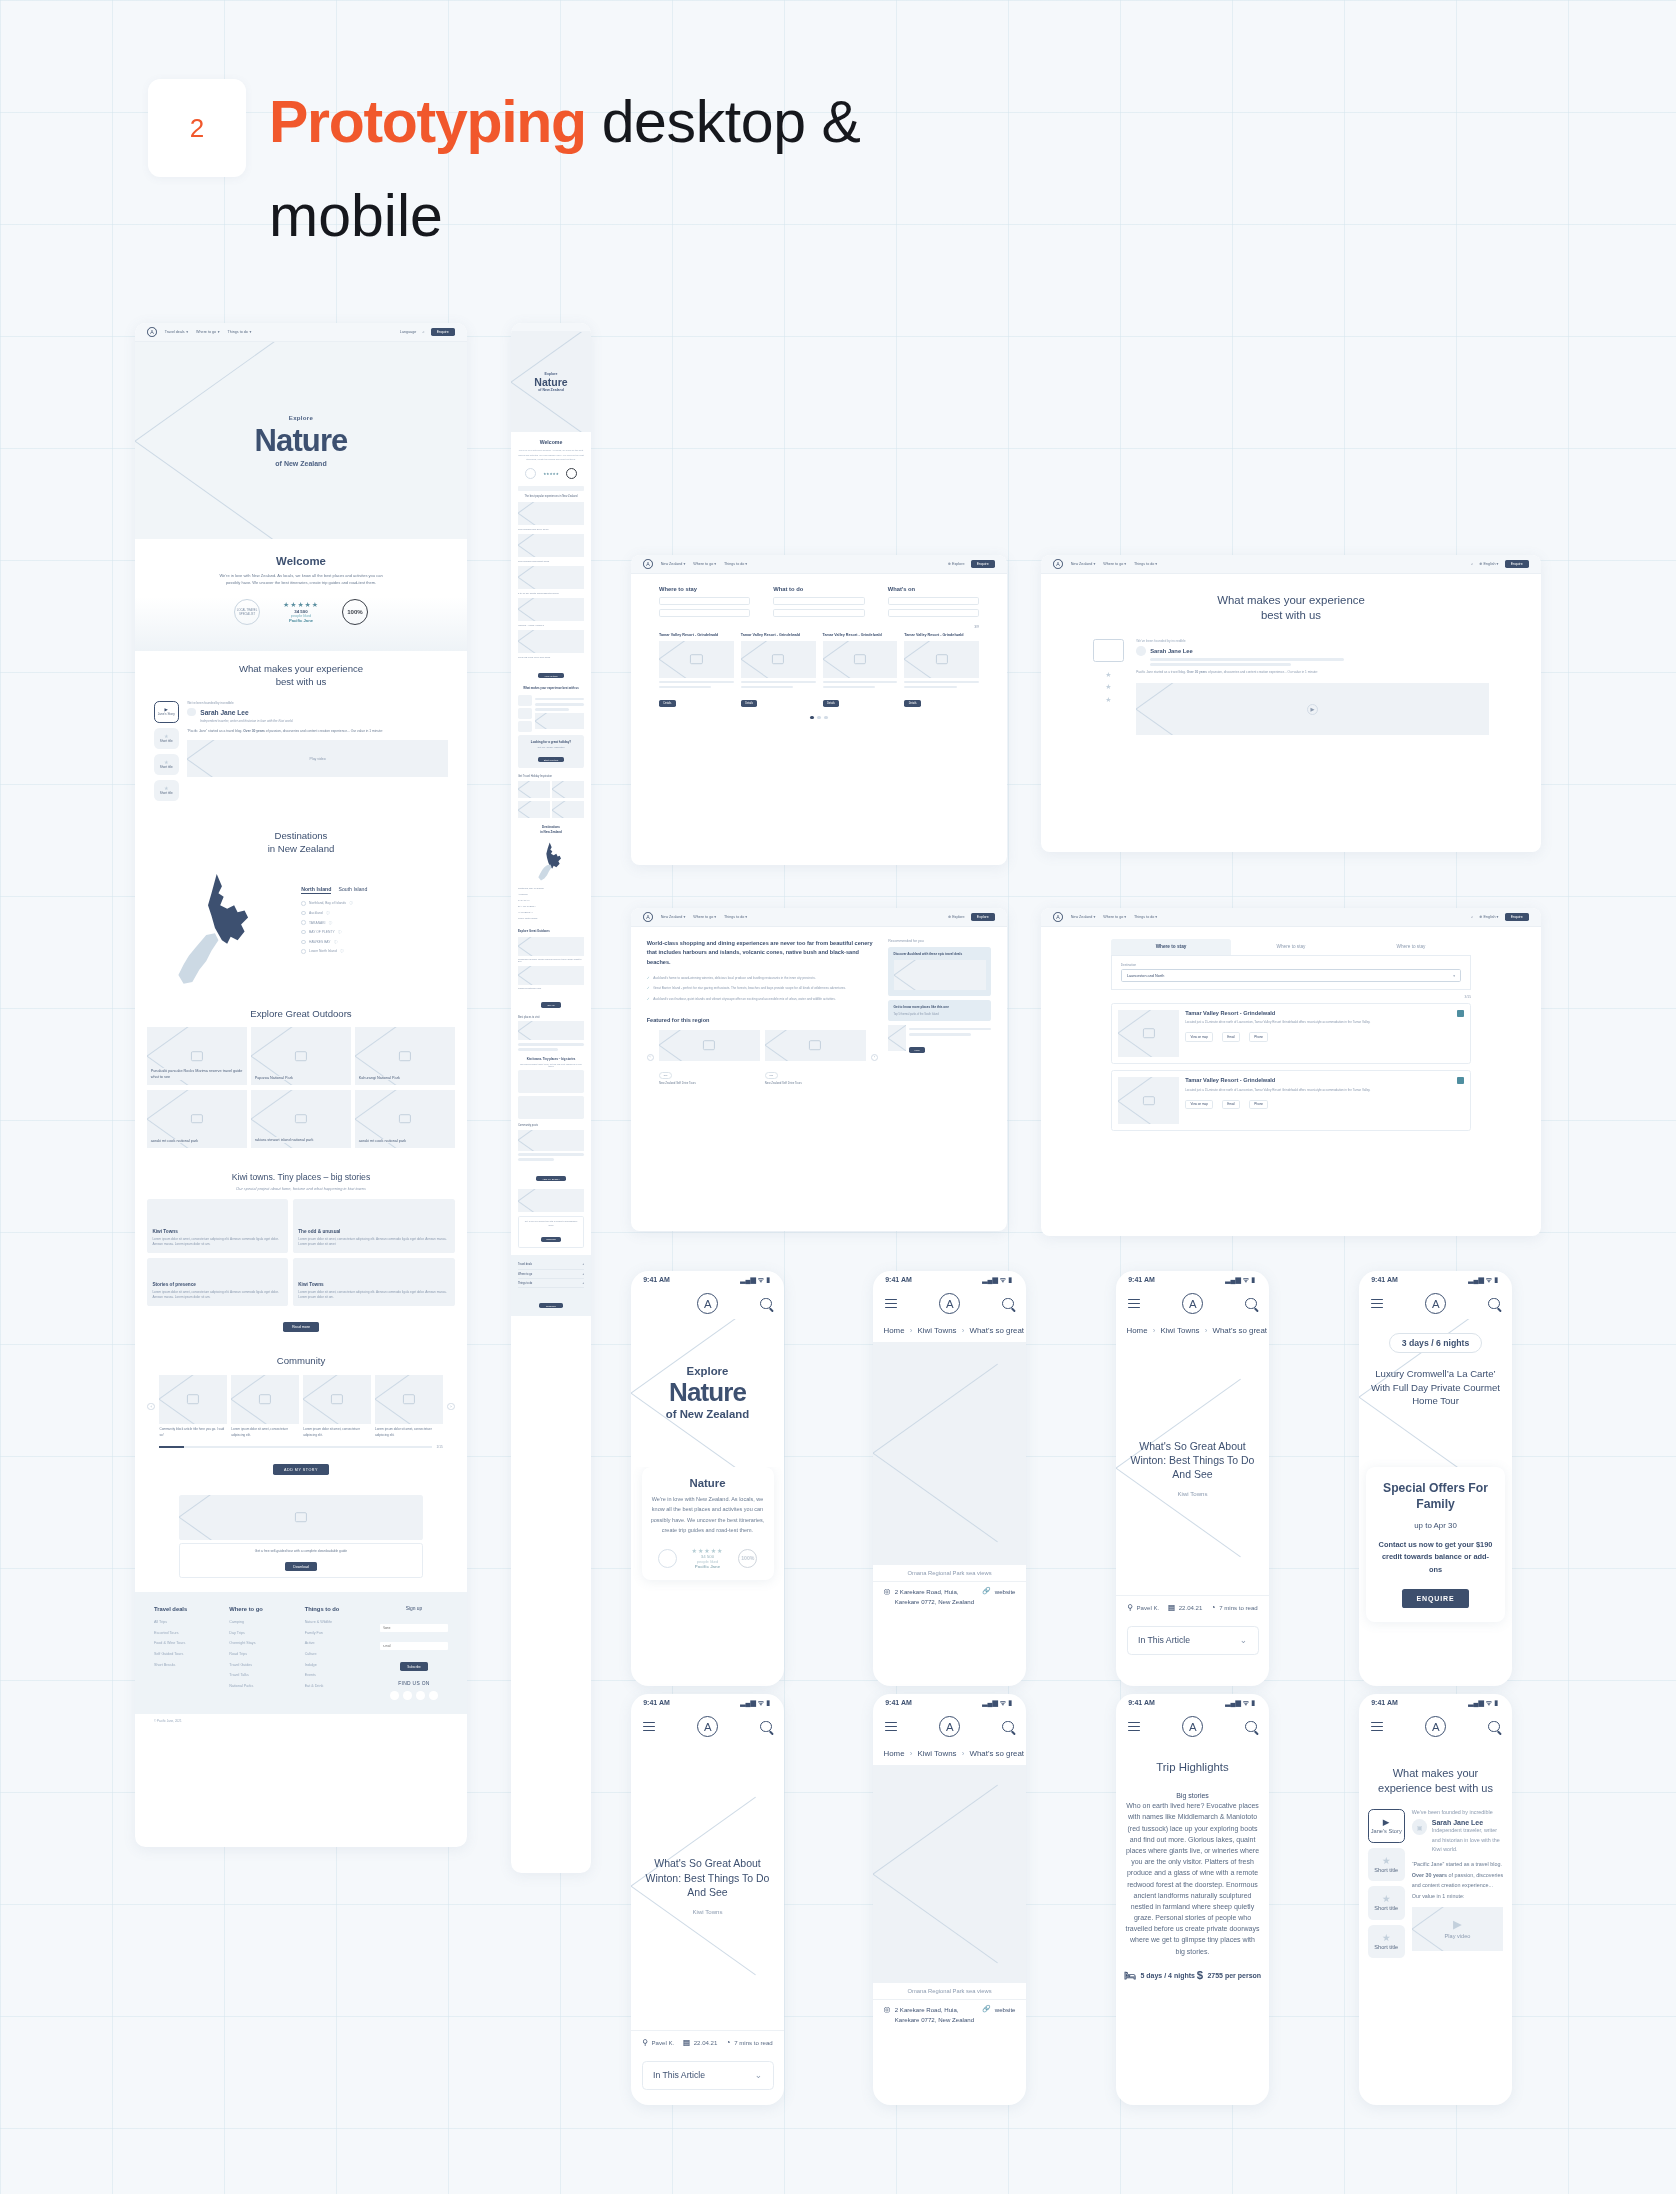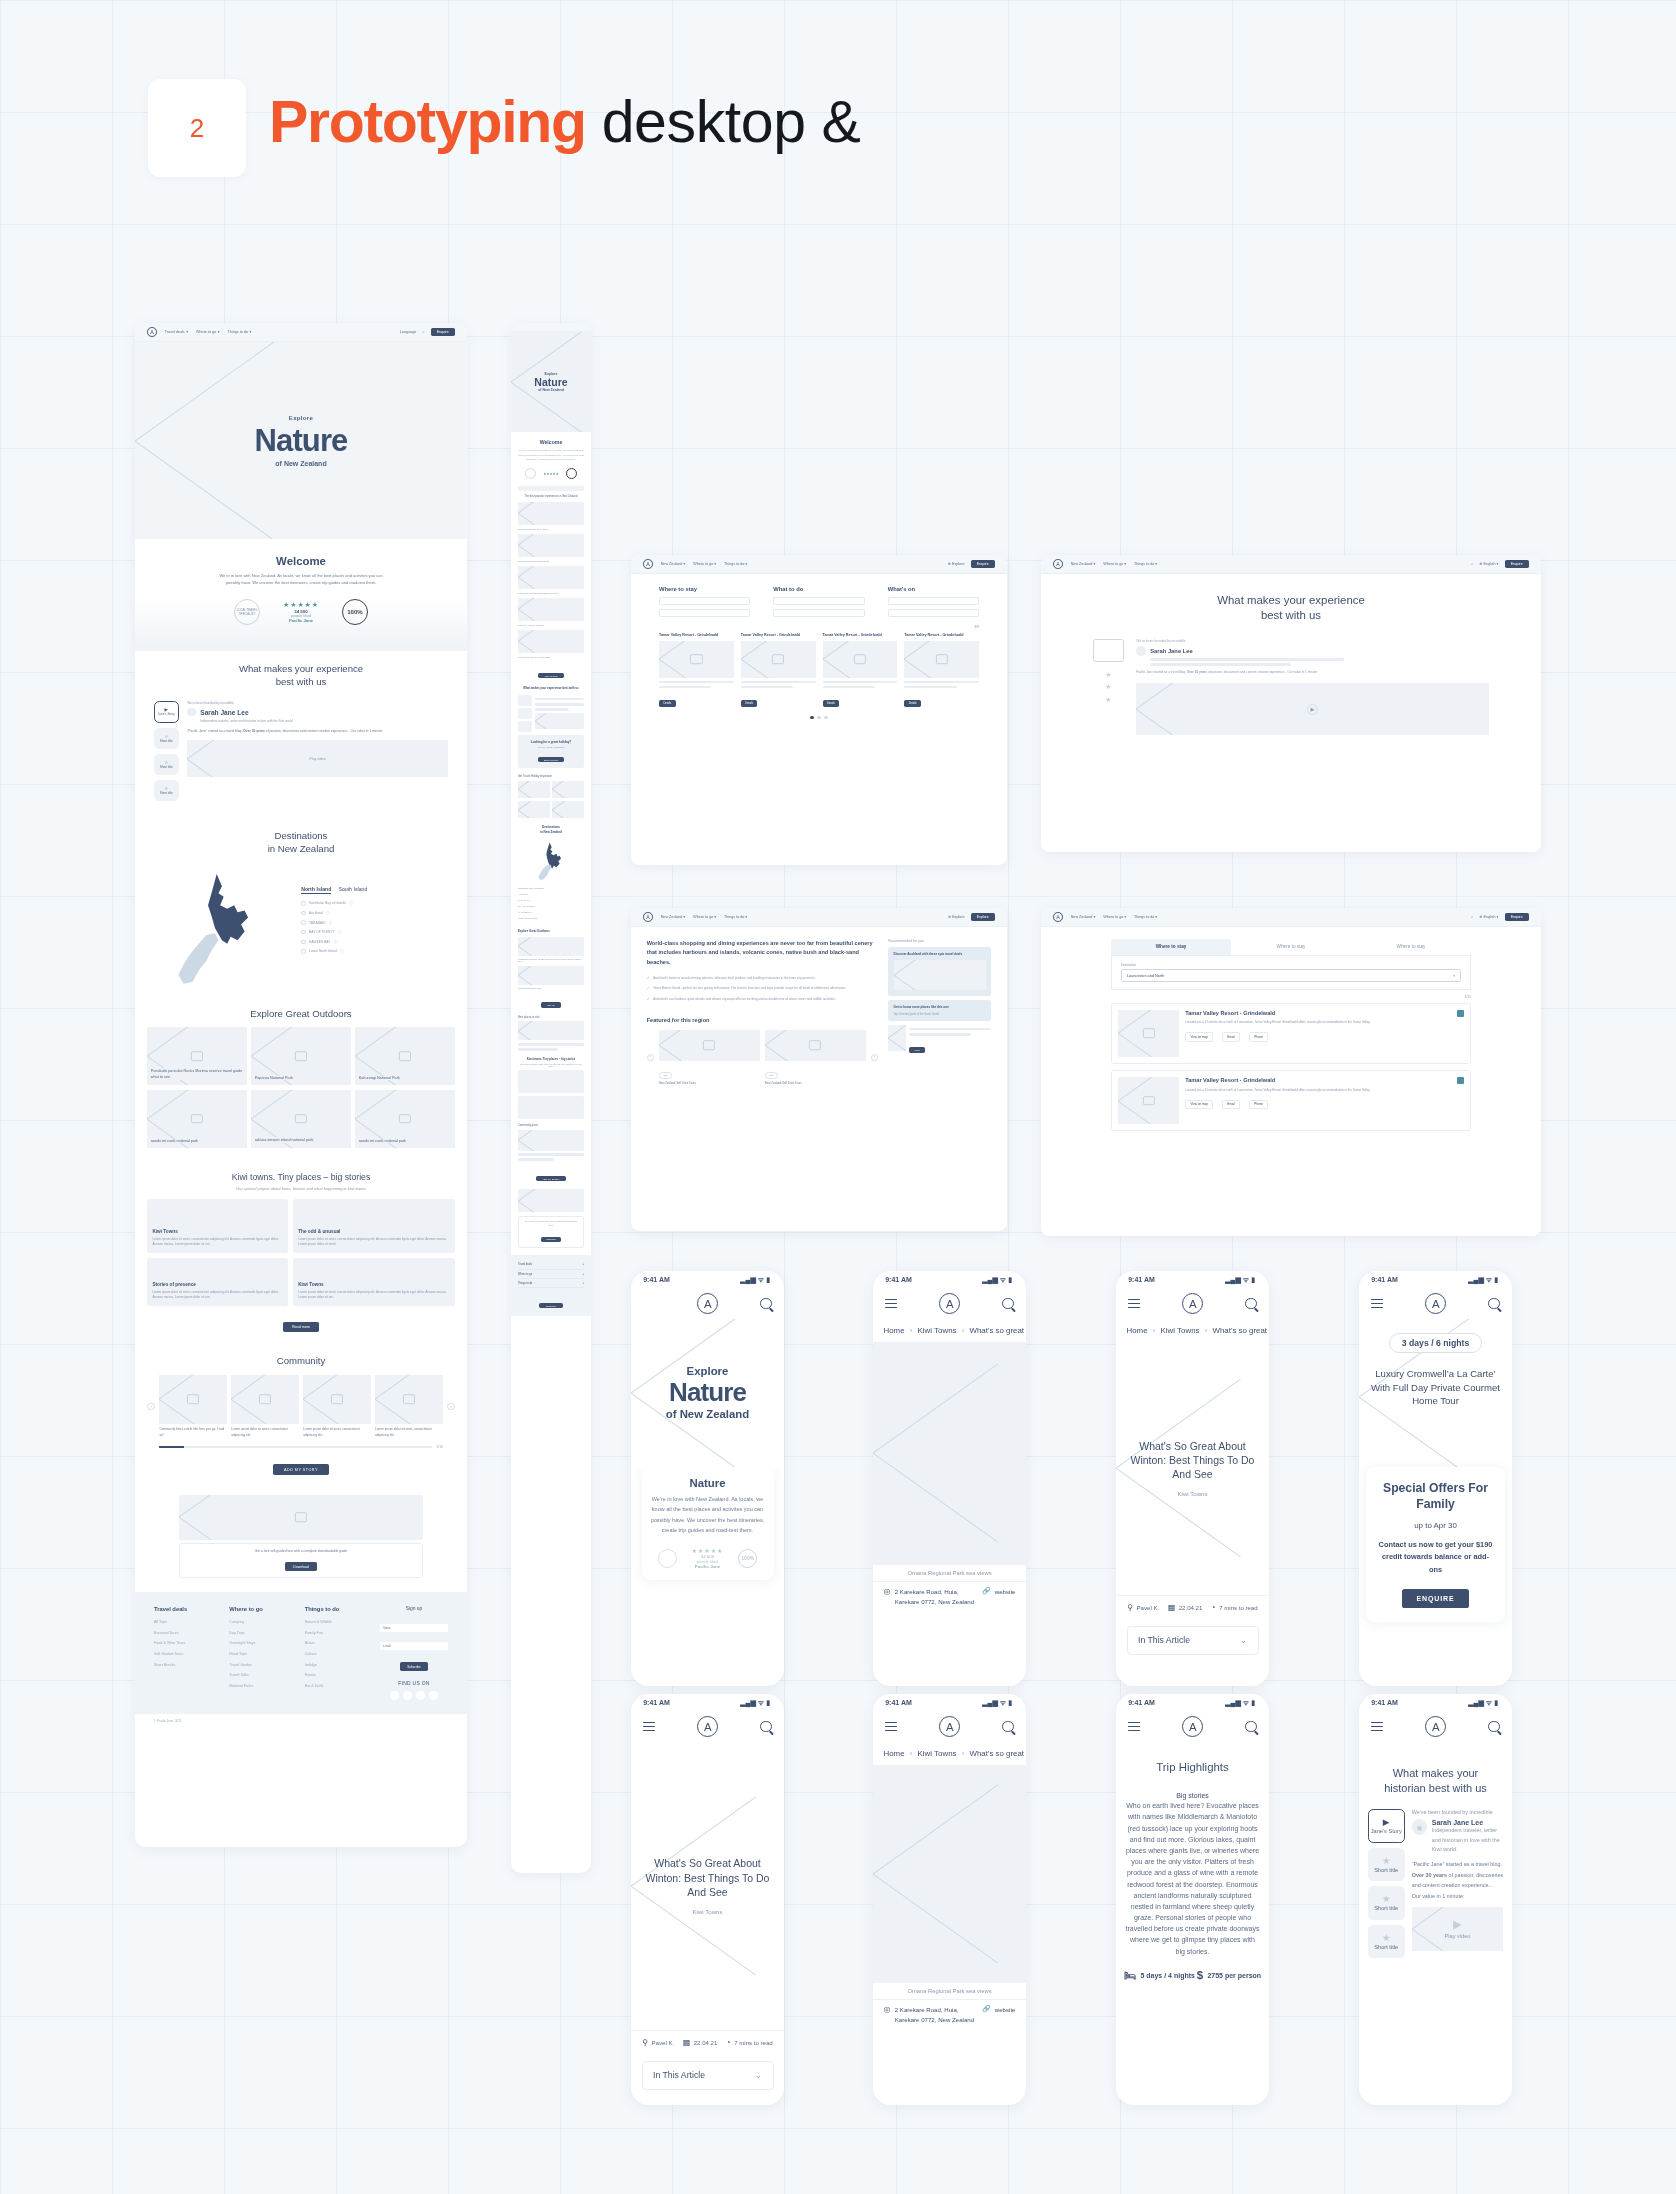--- a/index.html
+++ b/index.html
@@ -100,20 +100,21 @@
 
   <div class="hdr">
     <div class="hdr-row">
       <div class="num-box">
         <span>2</span>
       </div>
       <div class="hdr-title">
         <span class="accent">Prototyping</span><span class="plain"> desktop &amp;</span>
       </div>
     </div>
+    <div class="hdr-line2">mobile</div>
   </div>
 
   <div class="frame" id="desktop-main">
 
     <div class="dnav">
       <div class="logo-c"></div>
       <div class="dnav-i">
           <span>Travel deals</span>
           <span>▾</span>
         </div>
@@ -1011,21 +1012,21 @@
           <span></span>
           <span></span>
         </span>
       <span class="plogo">
           <span>A</span>
         </span>
       <span class="srch"></span>
     </div>
     <div style="padding:24.5px 10.5px 0;text-align:center;">
       <div style="font-size:11px;color:#3d5070;line-height:1.4;">What makes your</div>
-      <div style="font-size:11px;color:#3d5070;line-height:1.4;">historian best with us</div>
+      <div style="font-size:11px;color:#3d5070;line-height:1.4;">experience best with us</div>
     </div>
     <div style="display:flex;gap:7px;padding:12.2px 8.7px 0;">
       <div class="sideb">
         <div class="side-card active"><span class="tri">▶</span><span>Jane's Story</span></div>
         <div class="side-card"><span class="star">★</span><span>Short title</span></div>
         <div class="side-card"><span class="star">★</span><span>Short title</span></div>
         <div class="side-card"><span class="star">★</span><span>Short title</span></div>
       </div>
       <div style="flex:1;">
         <div style="font-size:5.4px;color:#8c9bb0;">We've been founded by incredible</div>

